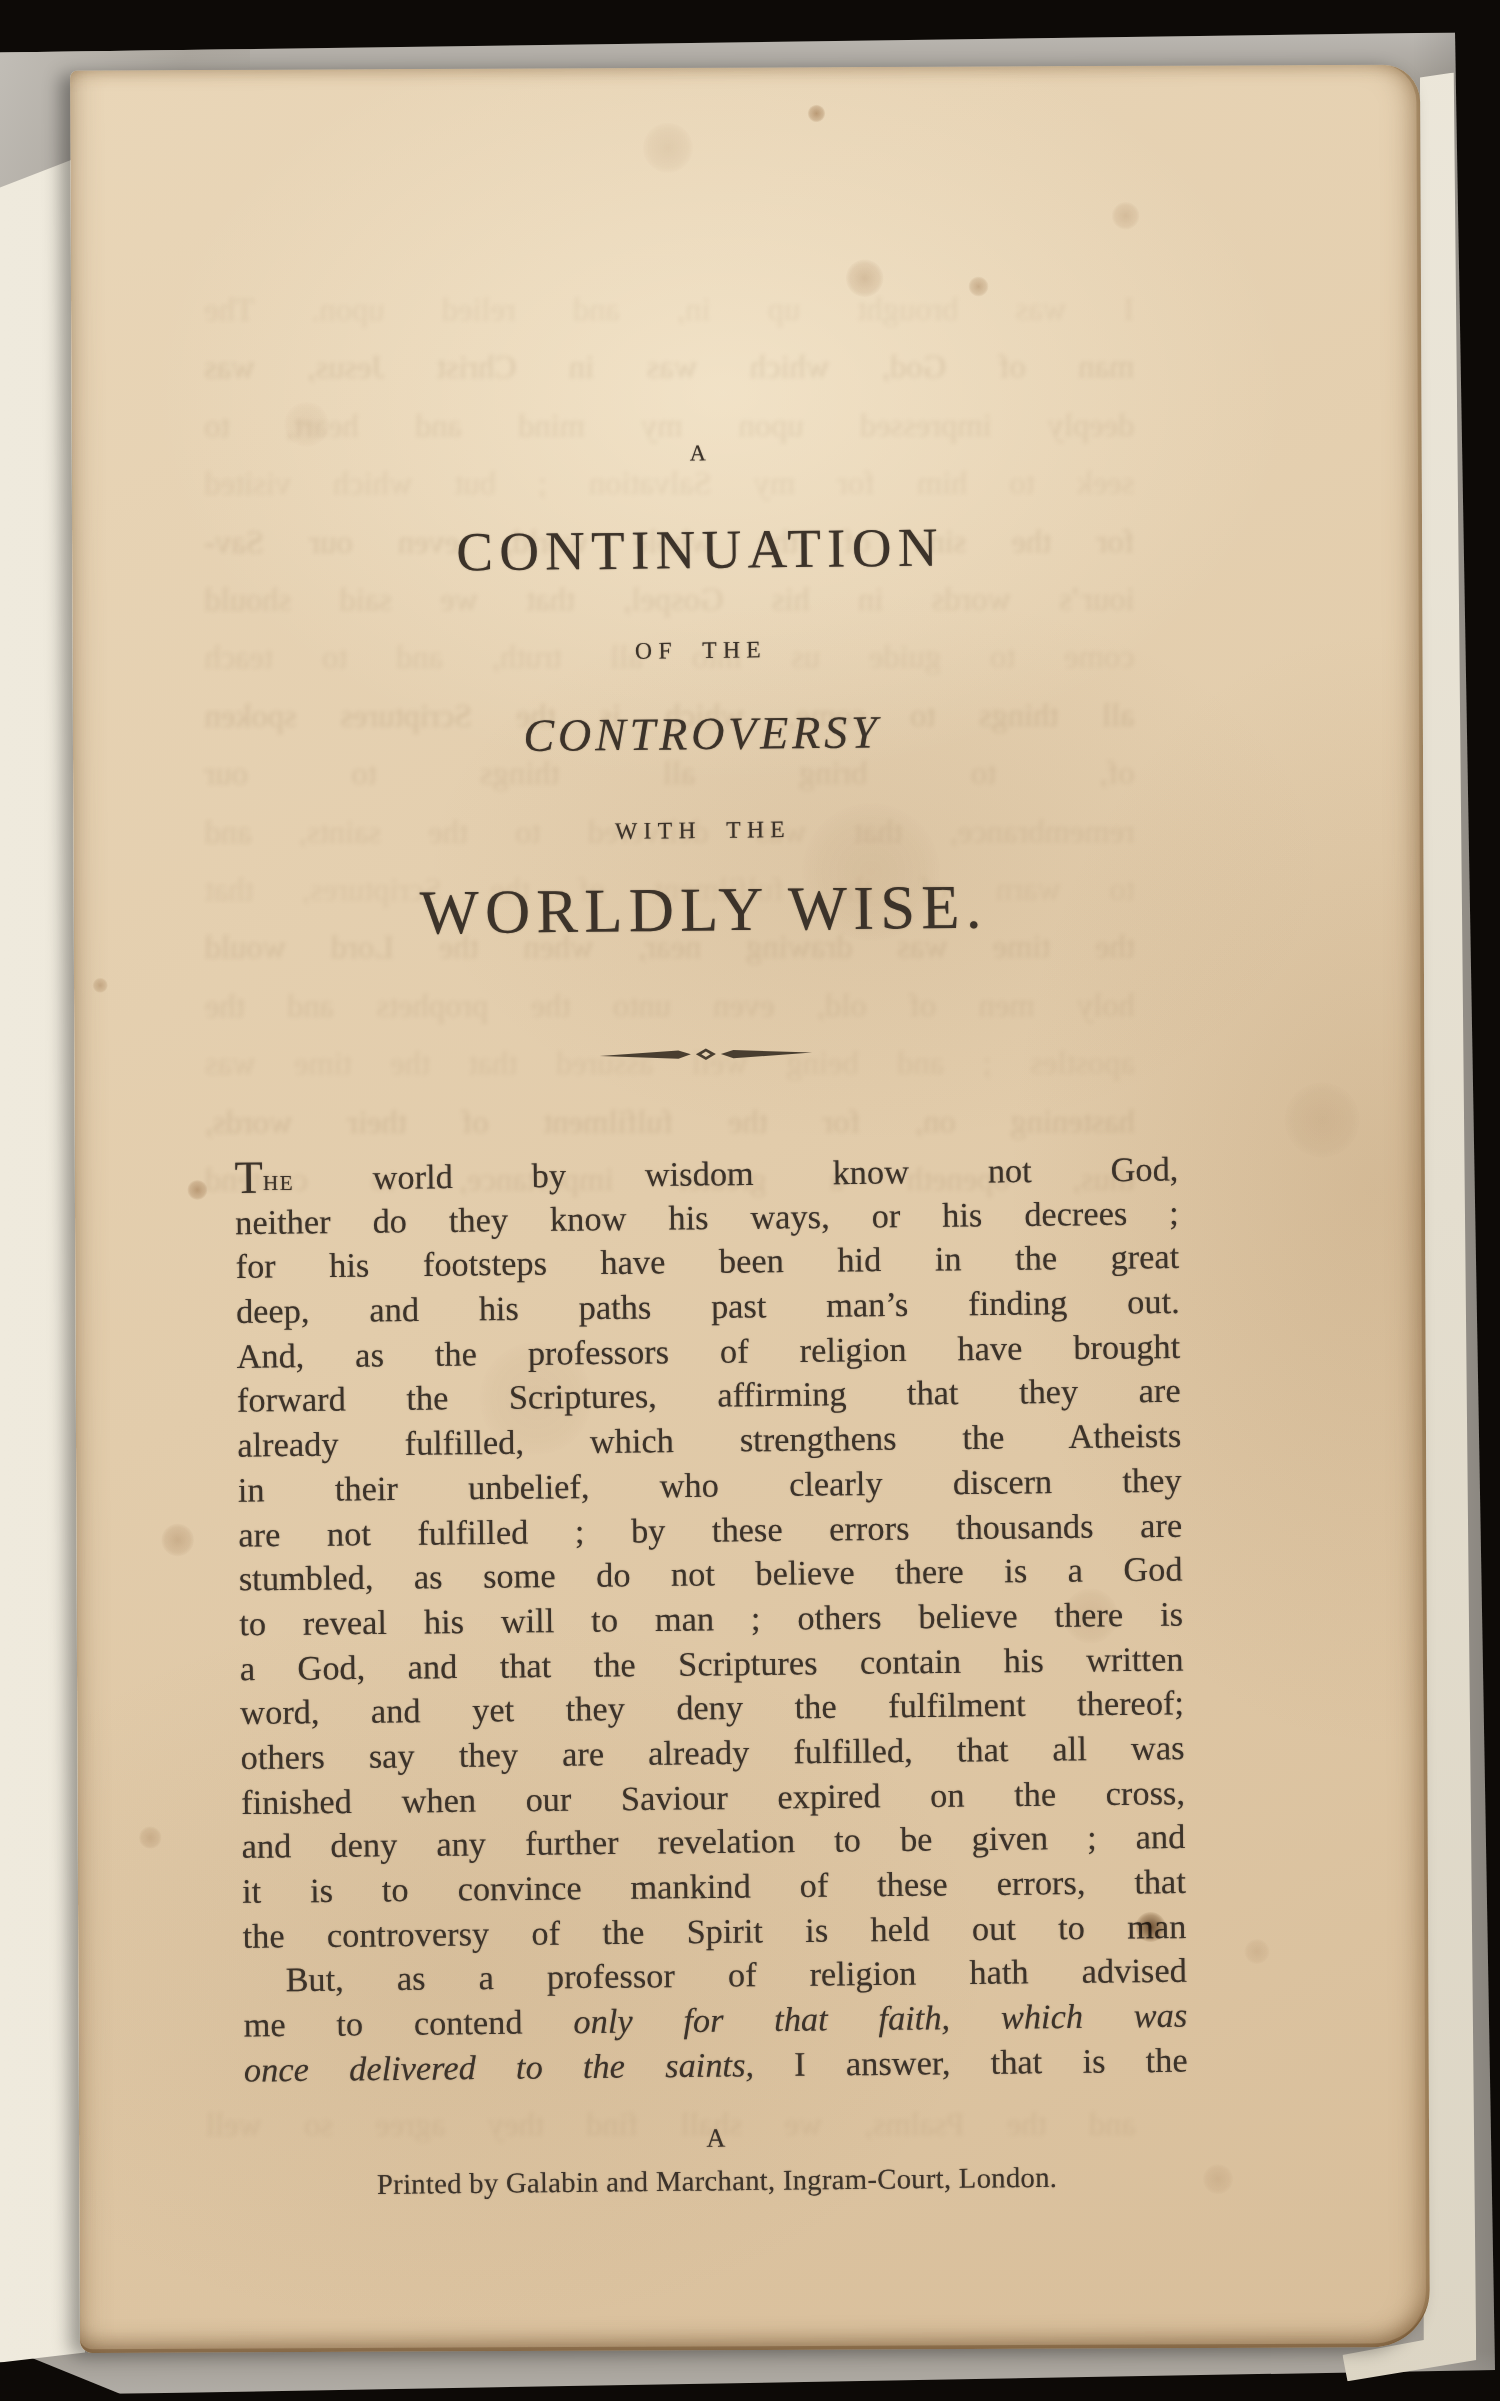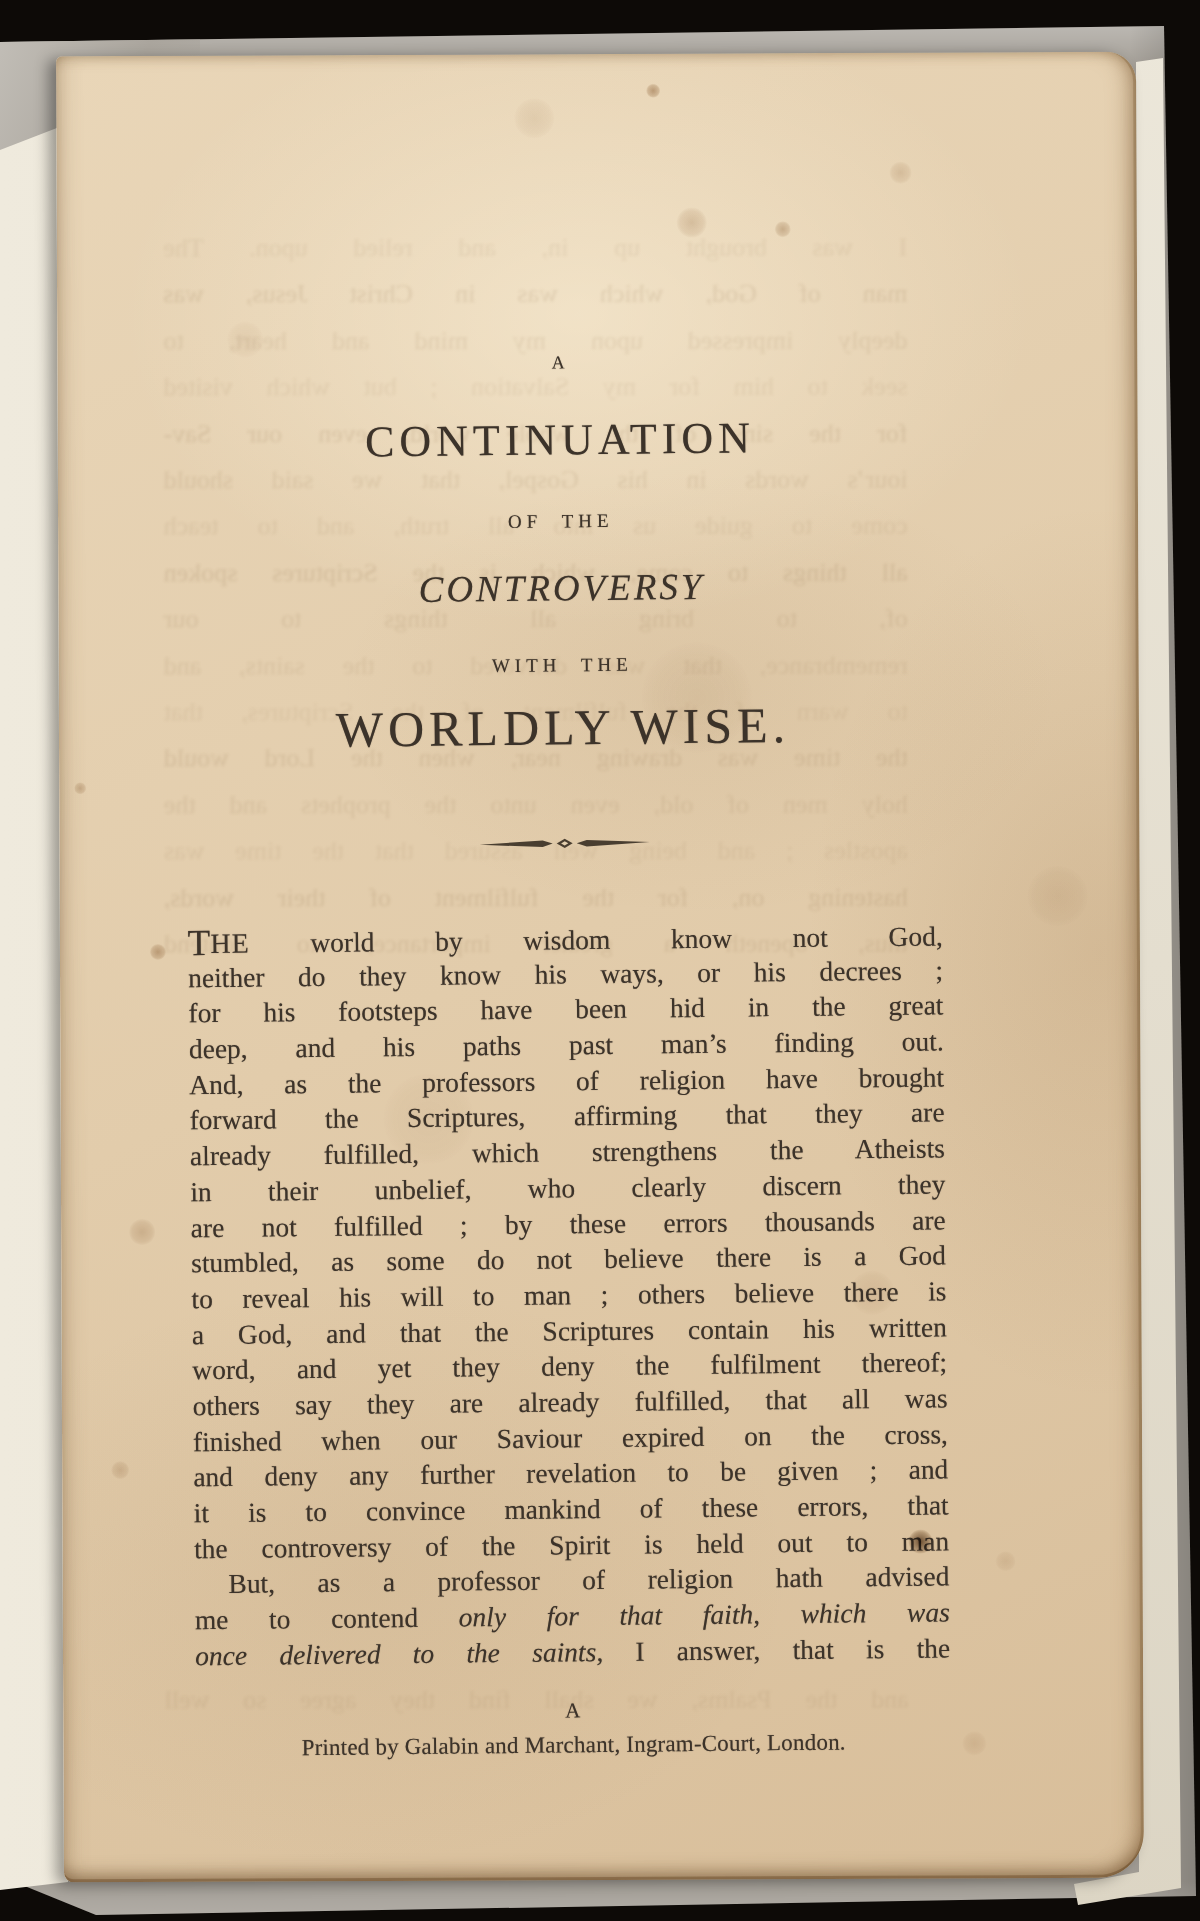--- a/index.html
+++ b/index.html
@@ -104,21 +104,21 @@
 
   .bodytext{top:866px;font-size:27.5px;}
   .body-line{
     position:relative;height:35.7px;line-height:35.7px;
     text-align:justify;text-align-last:justify;
     width:755px;
   }
   .body-line.indent{text-indent:34px;}
   .seg-i{font-style:italic;}
   .seg-lead{font-size:37px;line-height:1;vertical-align:-2px;}
-  .seg-sc{font-size:28px;letter-spacing:1px;}
+  .seg-sc{font-size:17px;letter-spacing:1px;}
 
   .sig{top:1644px;font-size:21px;letter-spacing:1px;}
   .imprint{top:1678px;font-size:23px;letter-spacing:.2px;}
 </style>
 </head>
 <body>
 
 <div class="frame">
 
   <div class="cover">

